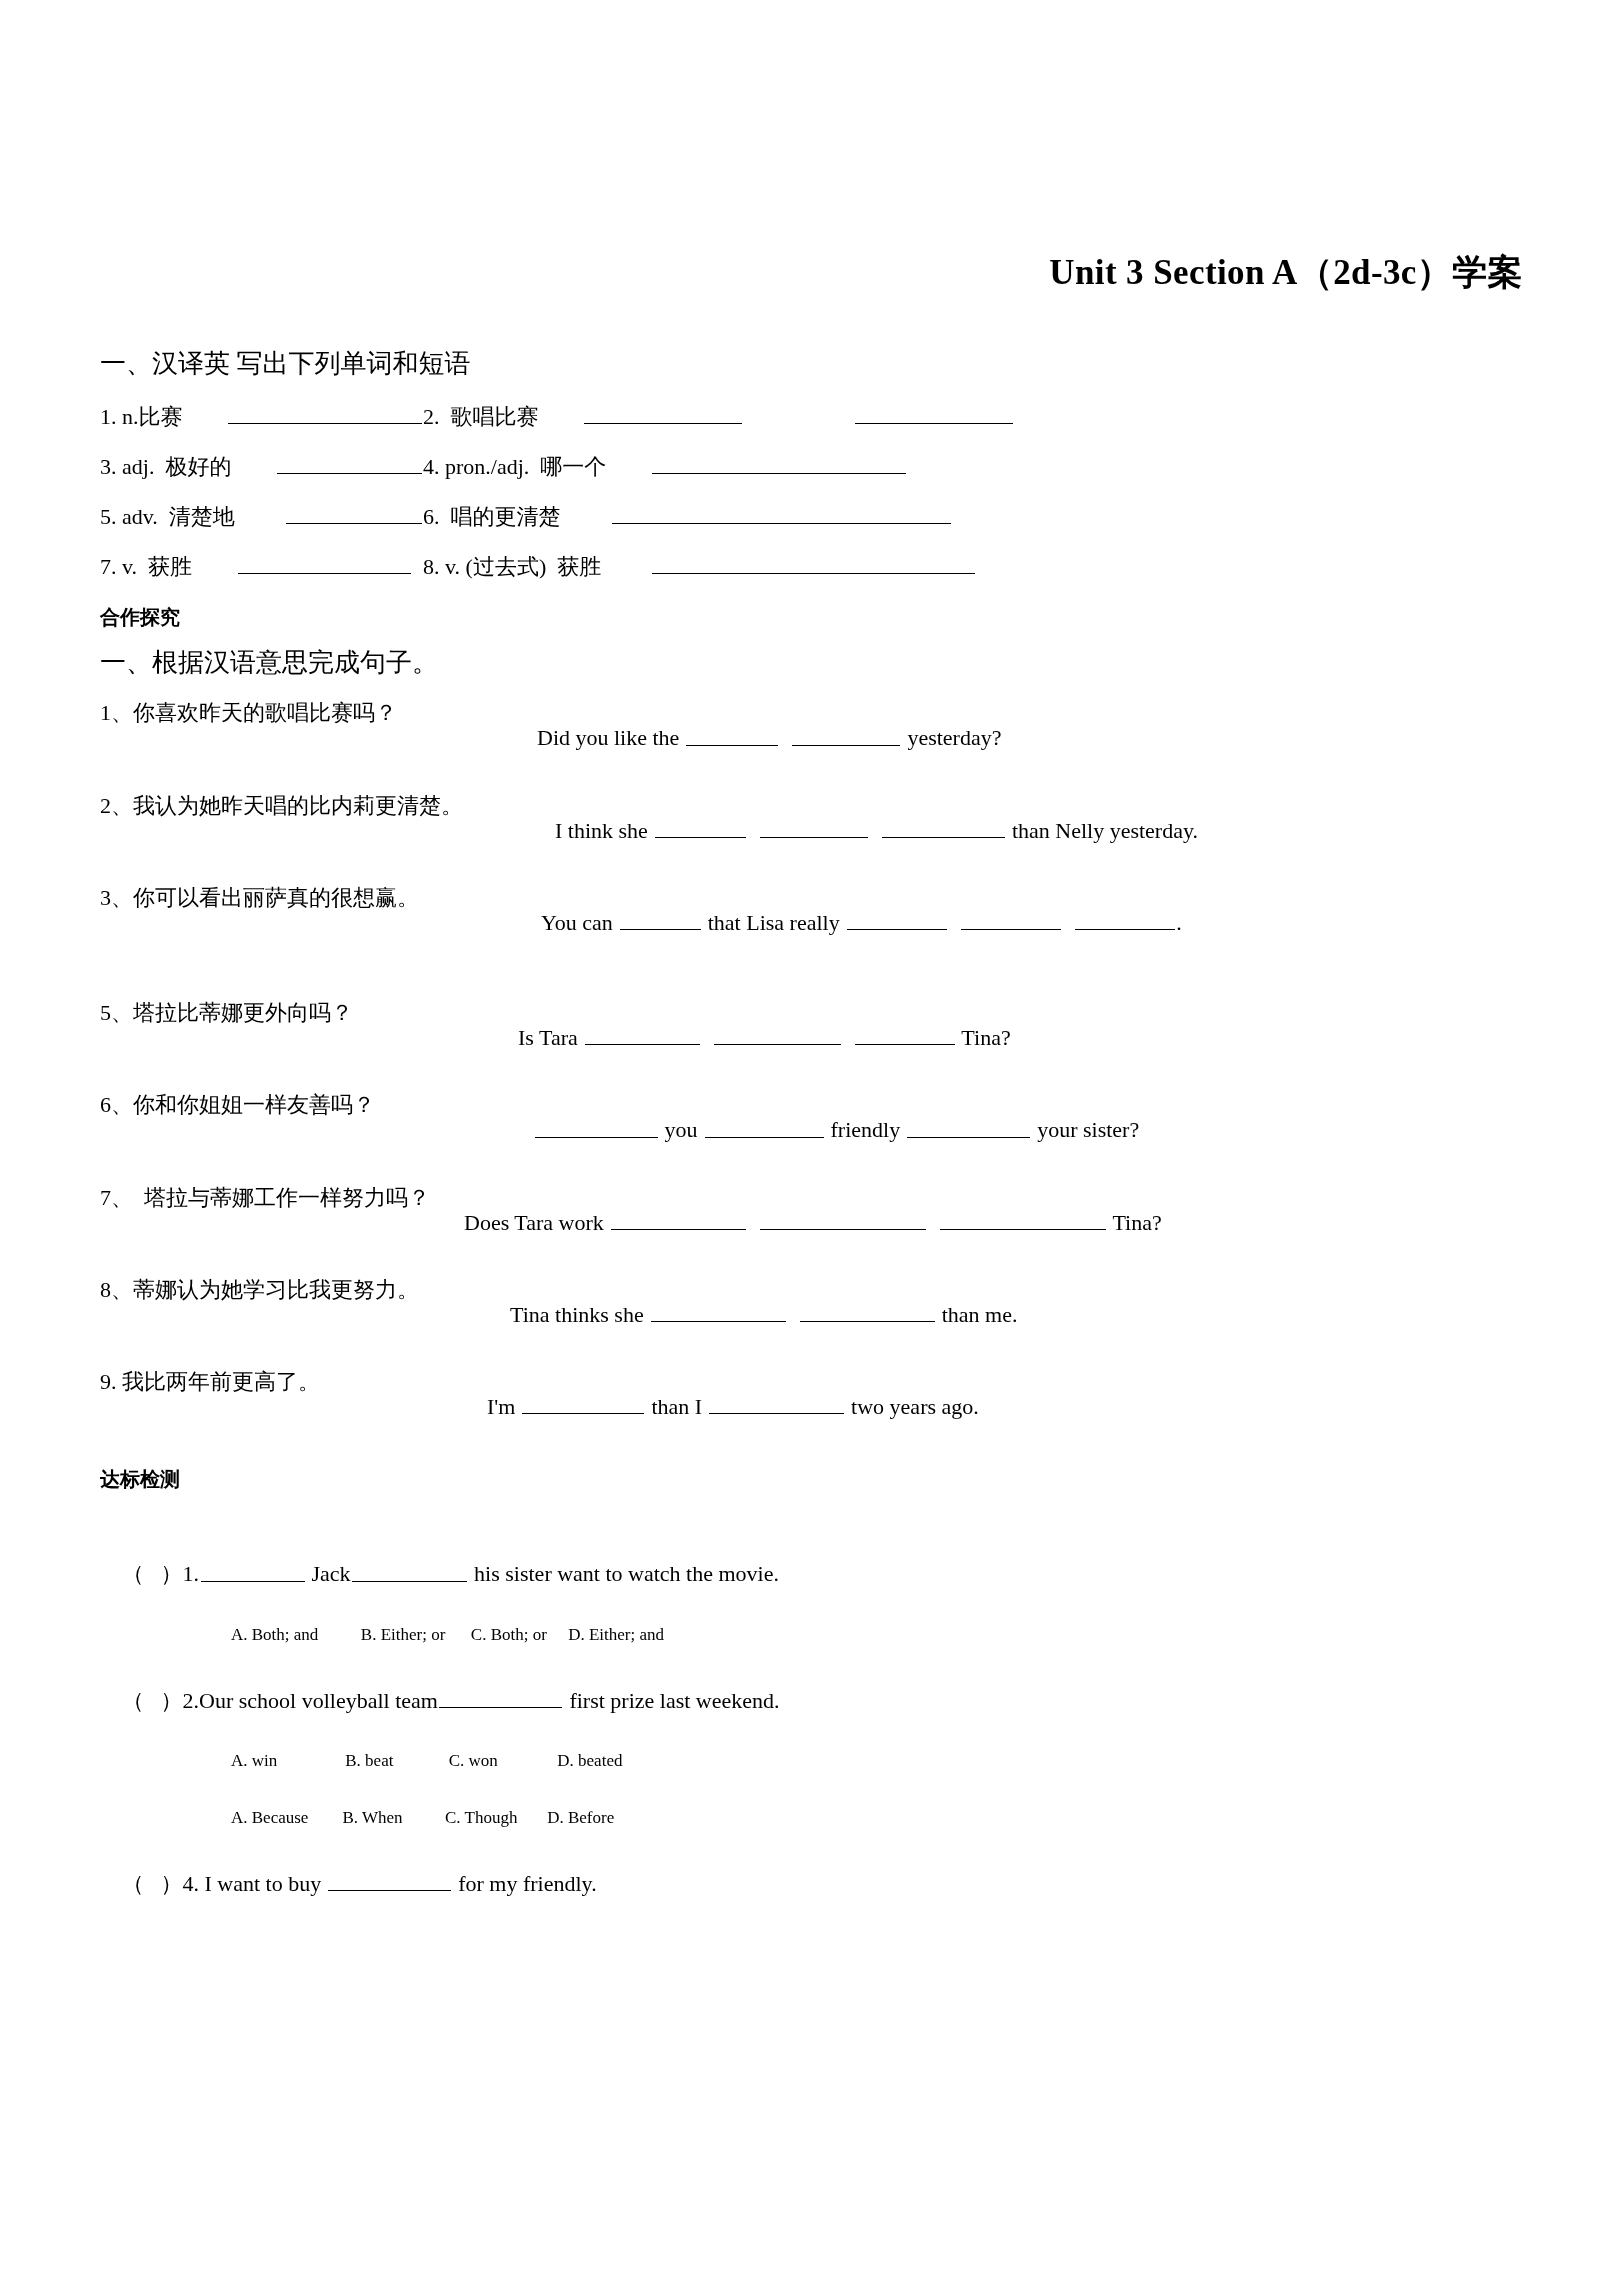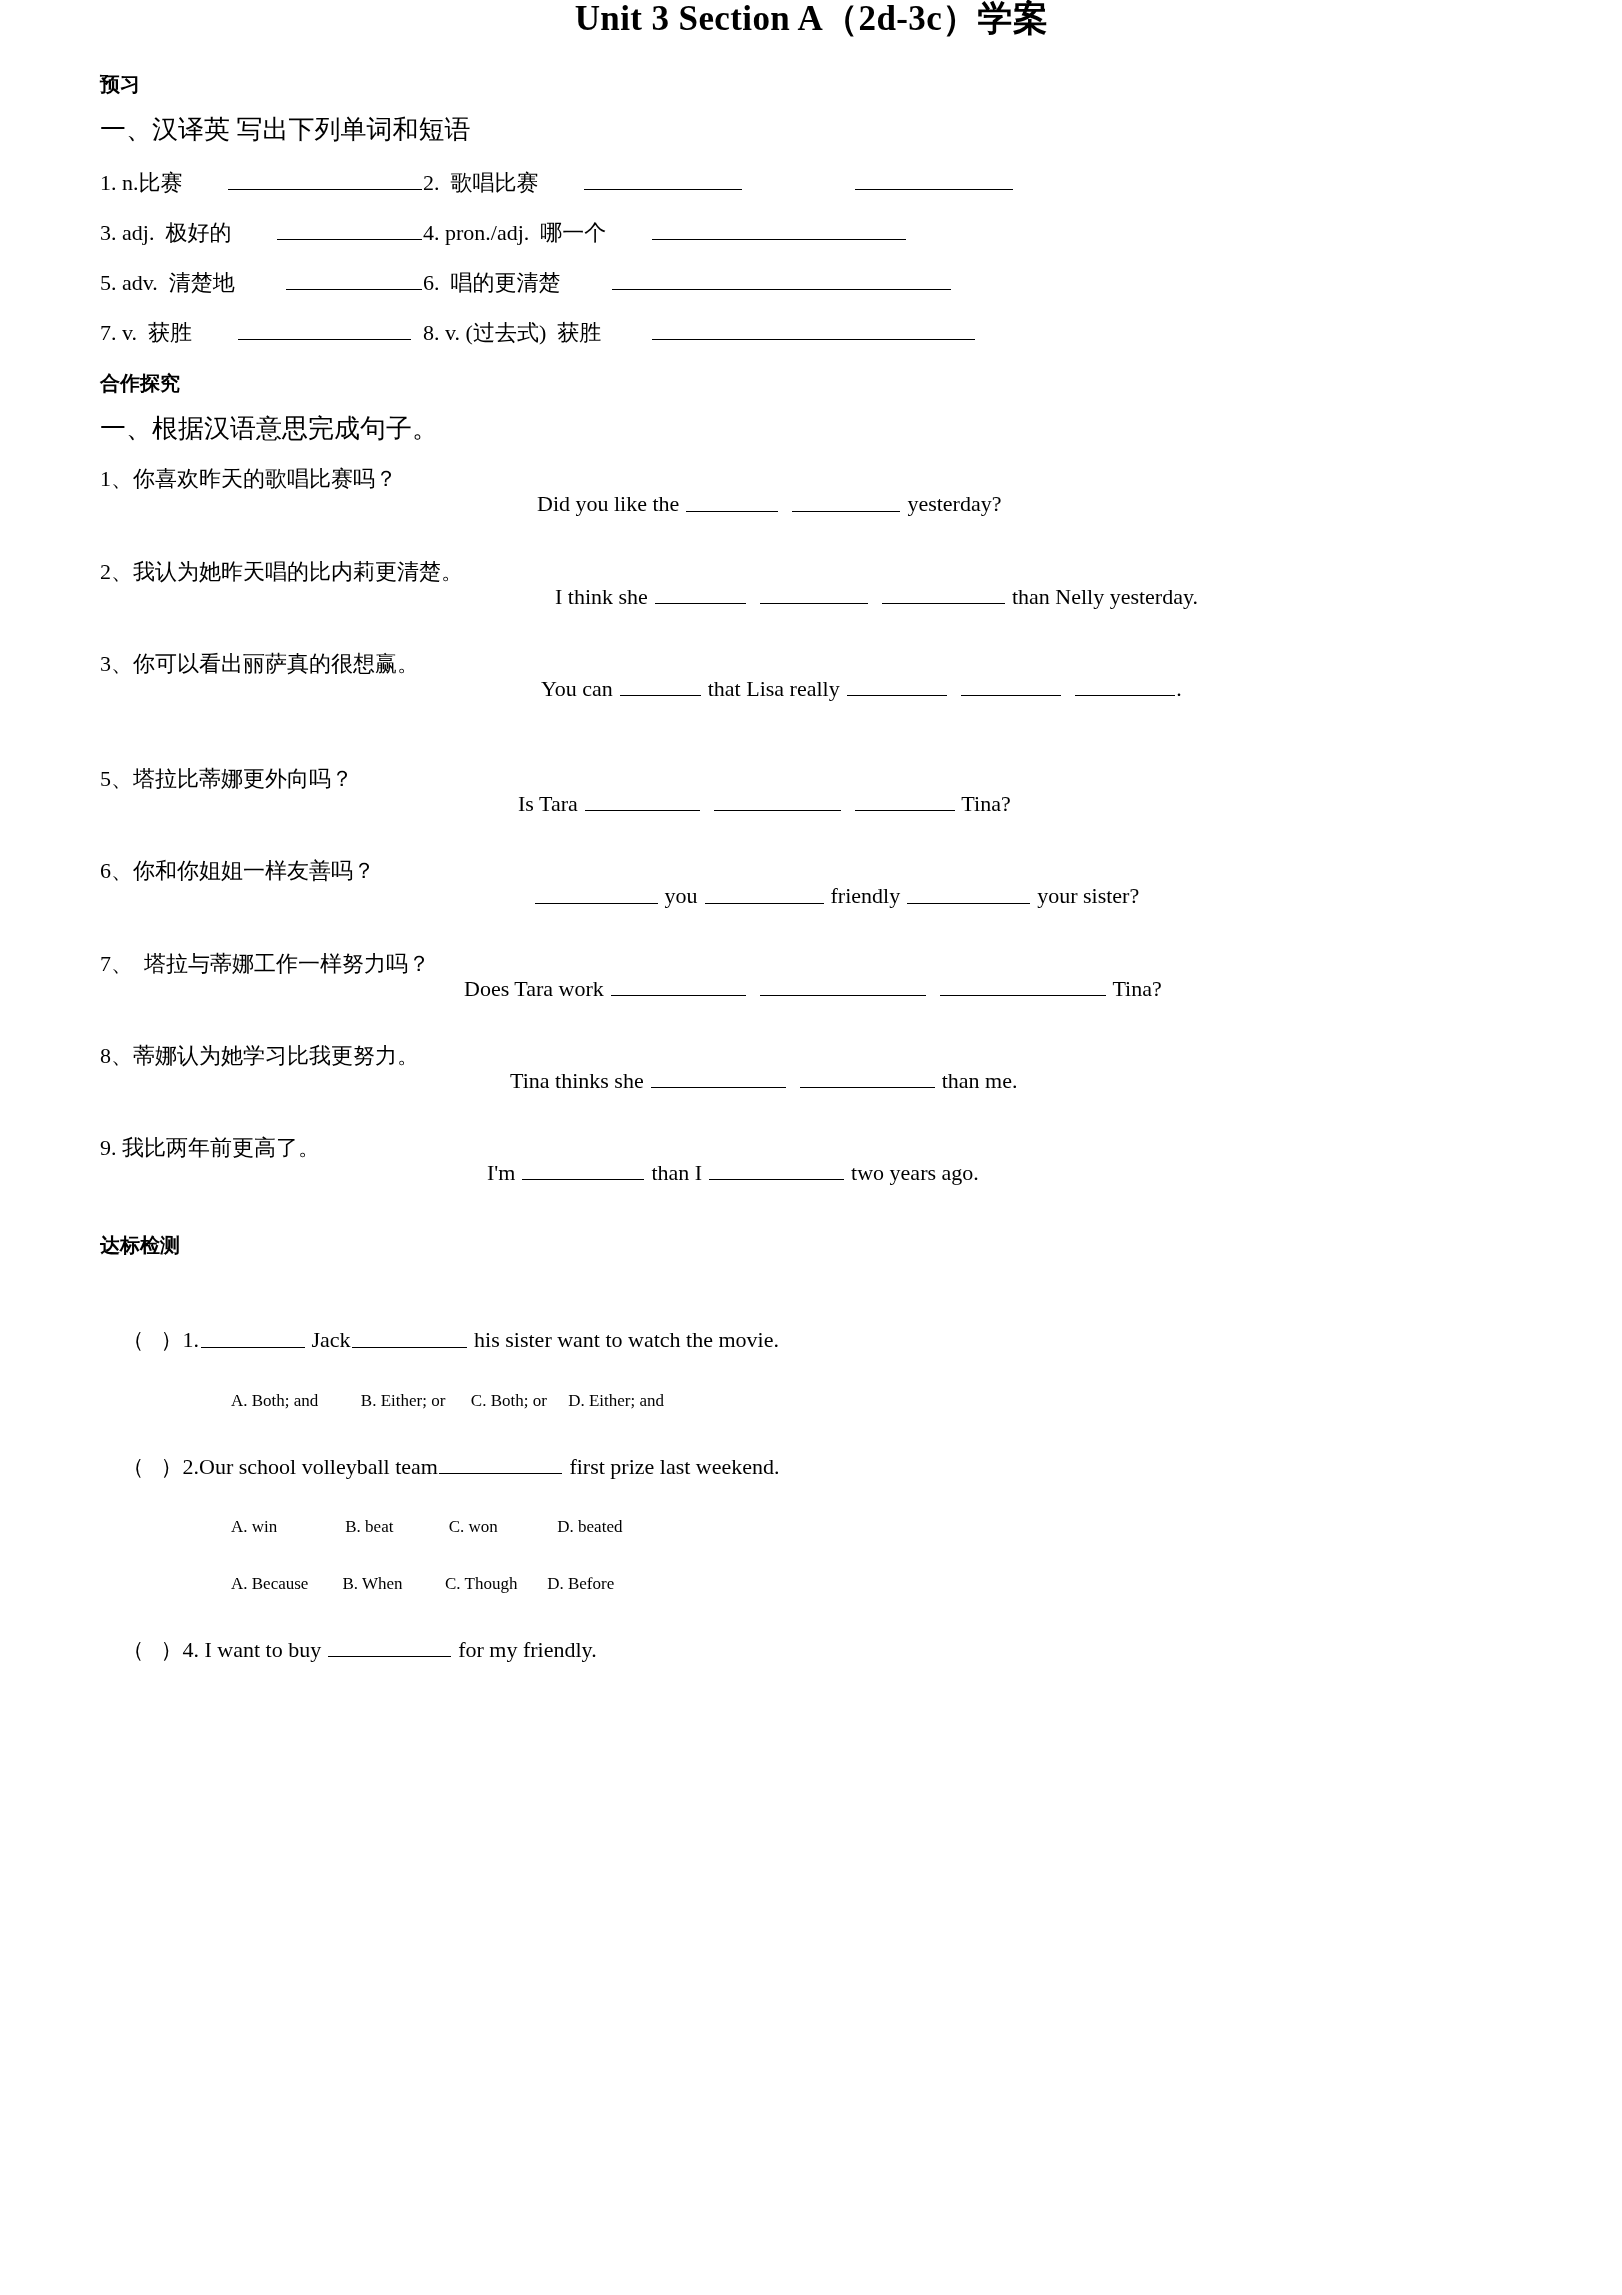--- a/index.html
+++ b/index.html
@@ -18,25 +18,26 @@
     position: relative;
     width: 1623px;
     height: 2295px;
     box-sizing: border-box;
     padding: 0 100px;
     background: #ffffff;
   }
 
   
   .doc-title {
-    text-align: center;
+    text-align: right;
     font-size: 35px;
     font-weight: bold;
     letter-spacing: 0.4px;
     margin: 0;
+    padding-top: 254px;
     line-height: 1.1;
     font-family: "Liberation Serif", "DejaVu Serif", serif;
   }
 
   
   .sec-head {
     font-family: "DejaVu Sans", "Liberation Sans", sans-serif;
     font-weight: bold;
     font-size: 20px;
     margin: 0;
@@ -113,21 +114,20 @@
   }
 </style>
 </head>
 <body>
 
 <div class="page">
 
   <h1 class="doc-title">Unit 3 Section A（2d-3c）学案</h1>
 
   <div class="spacer-46"></div>
-  <div class="sec-head">预习</div>
 
   <div class="spacer-30"></div>
   <div class="sub-head">一、汉译英  写出下列单词和短语</div>
 
   <div class="spacer-34"></div>
   <div class="vocab-row">
     <div class="vocab-col left">
       <span>1. n.比赛</span>
       <span class="blank" style="width:196px"></span>
     </div>

